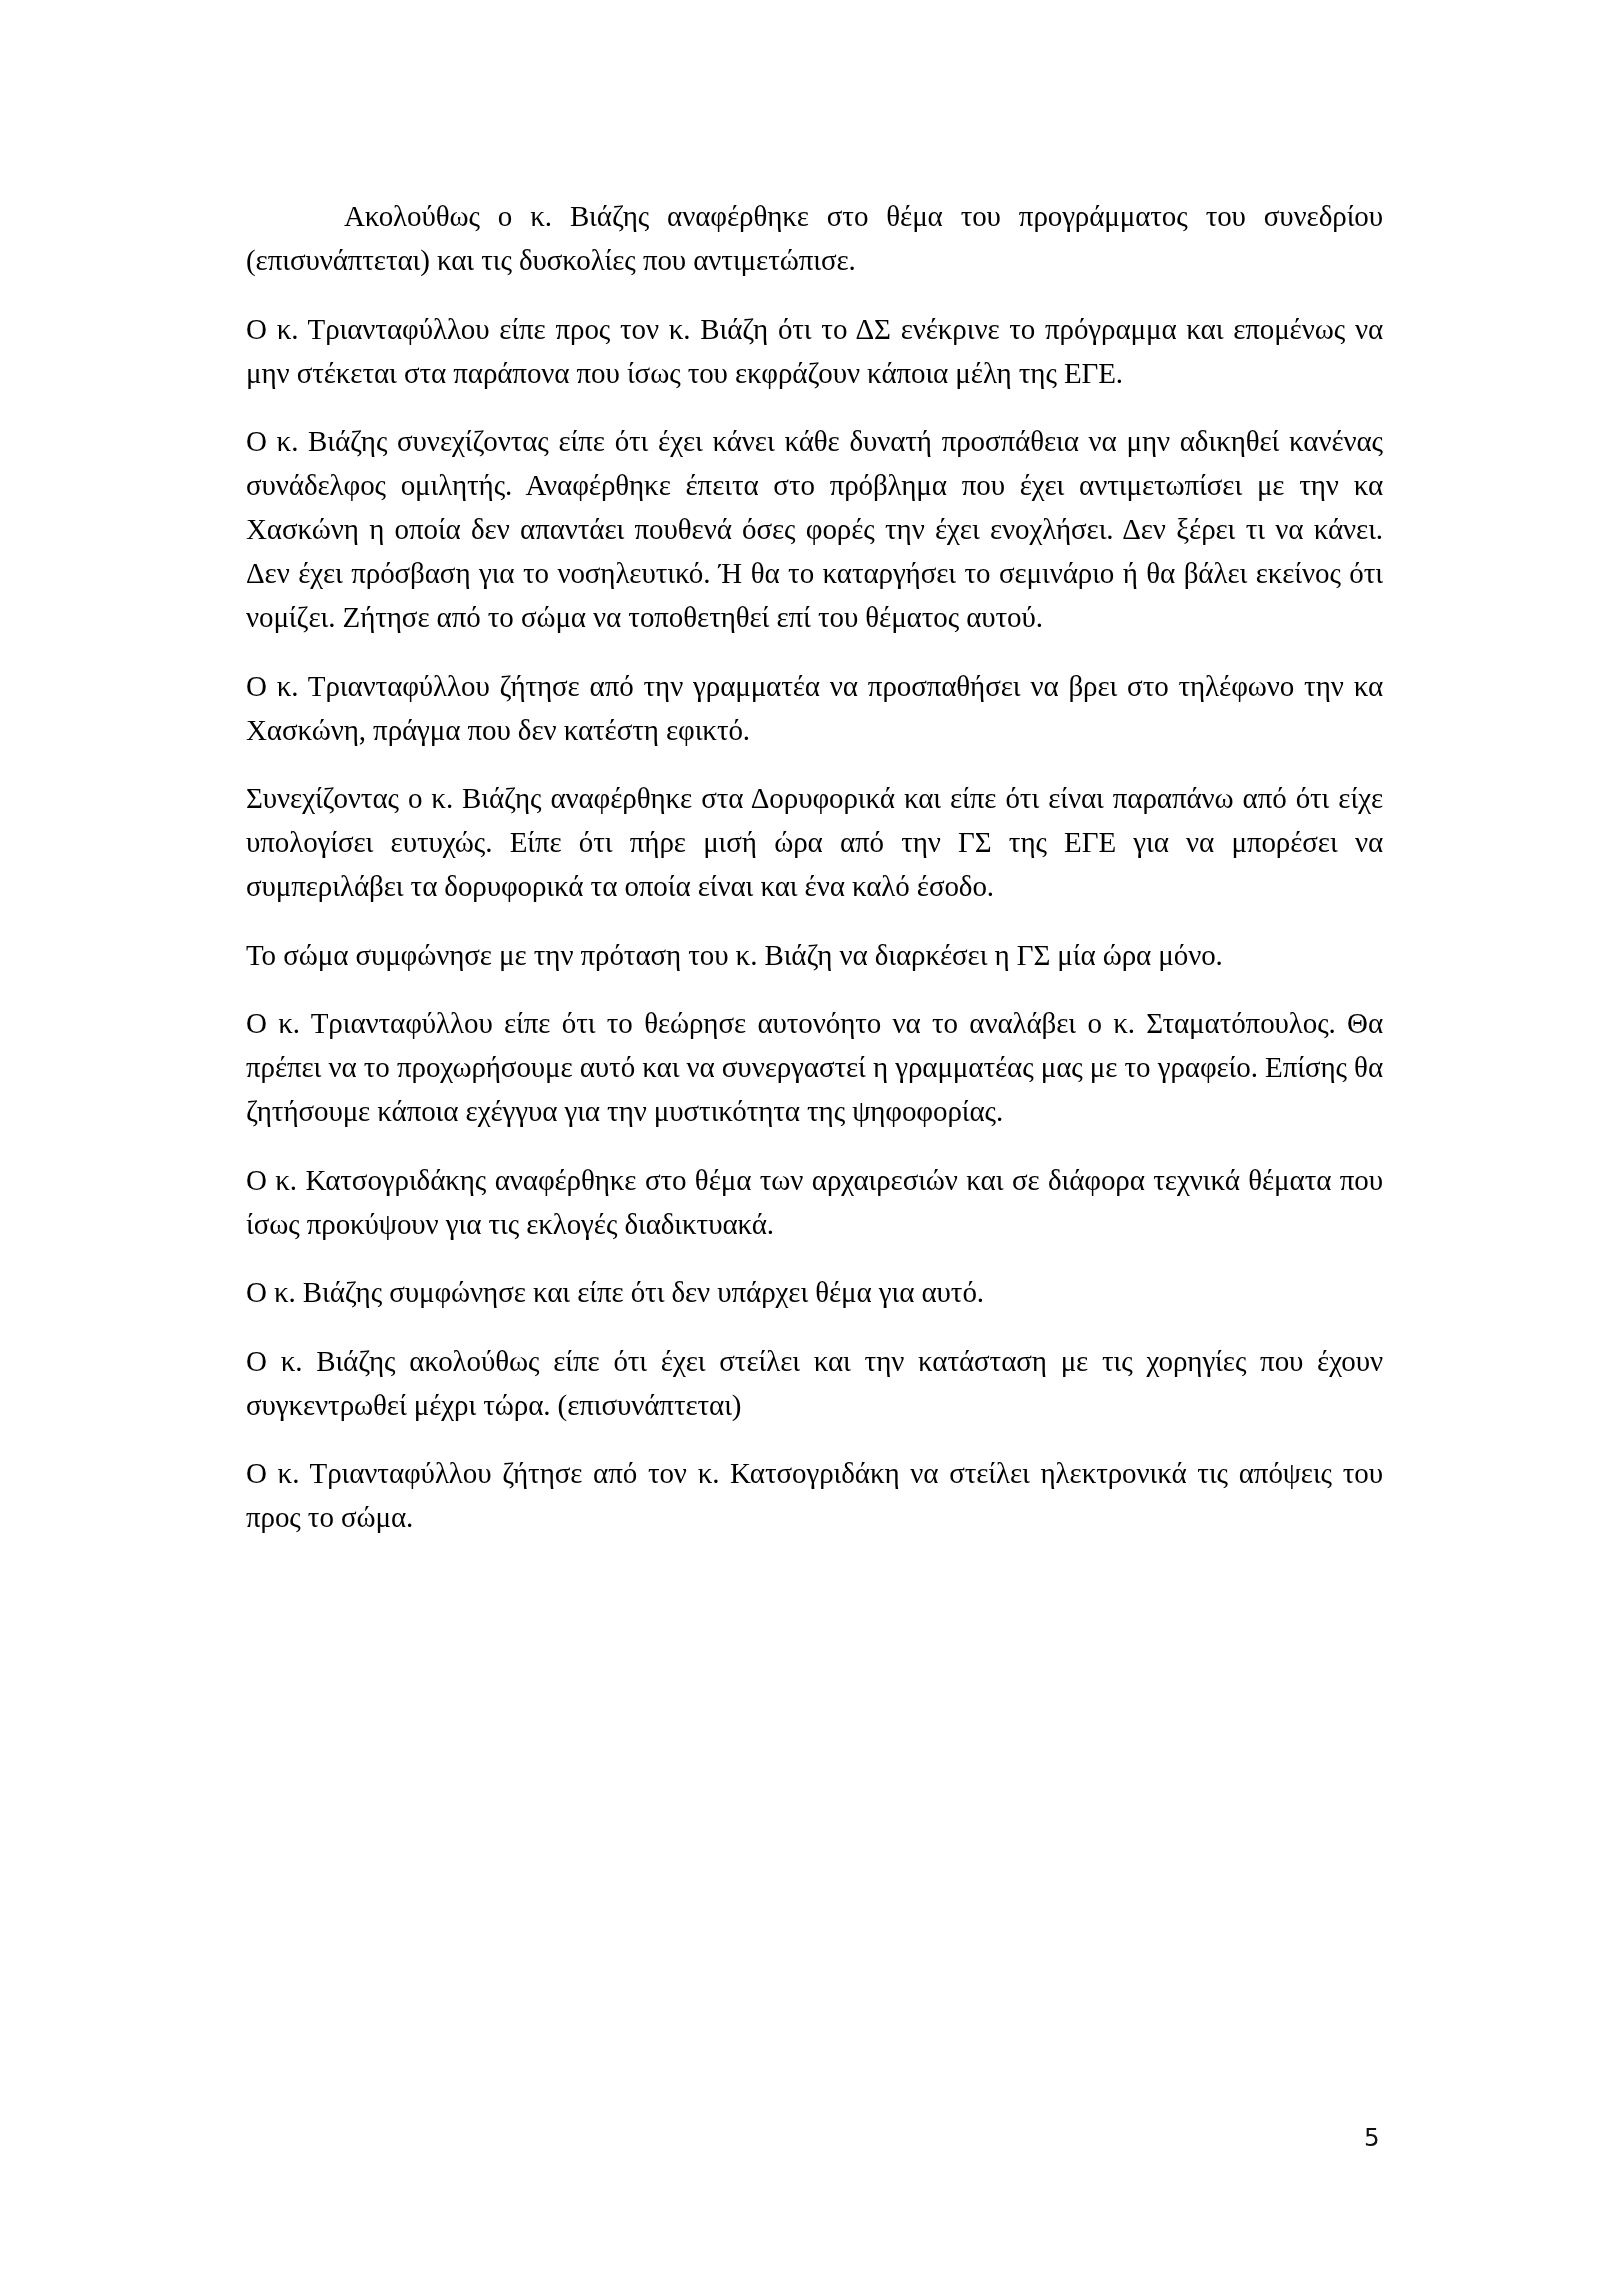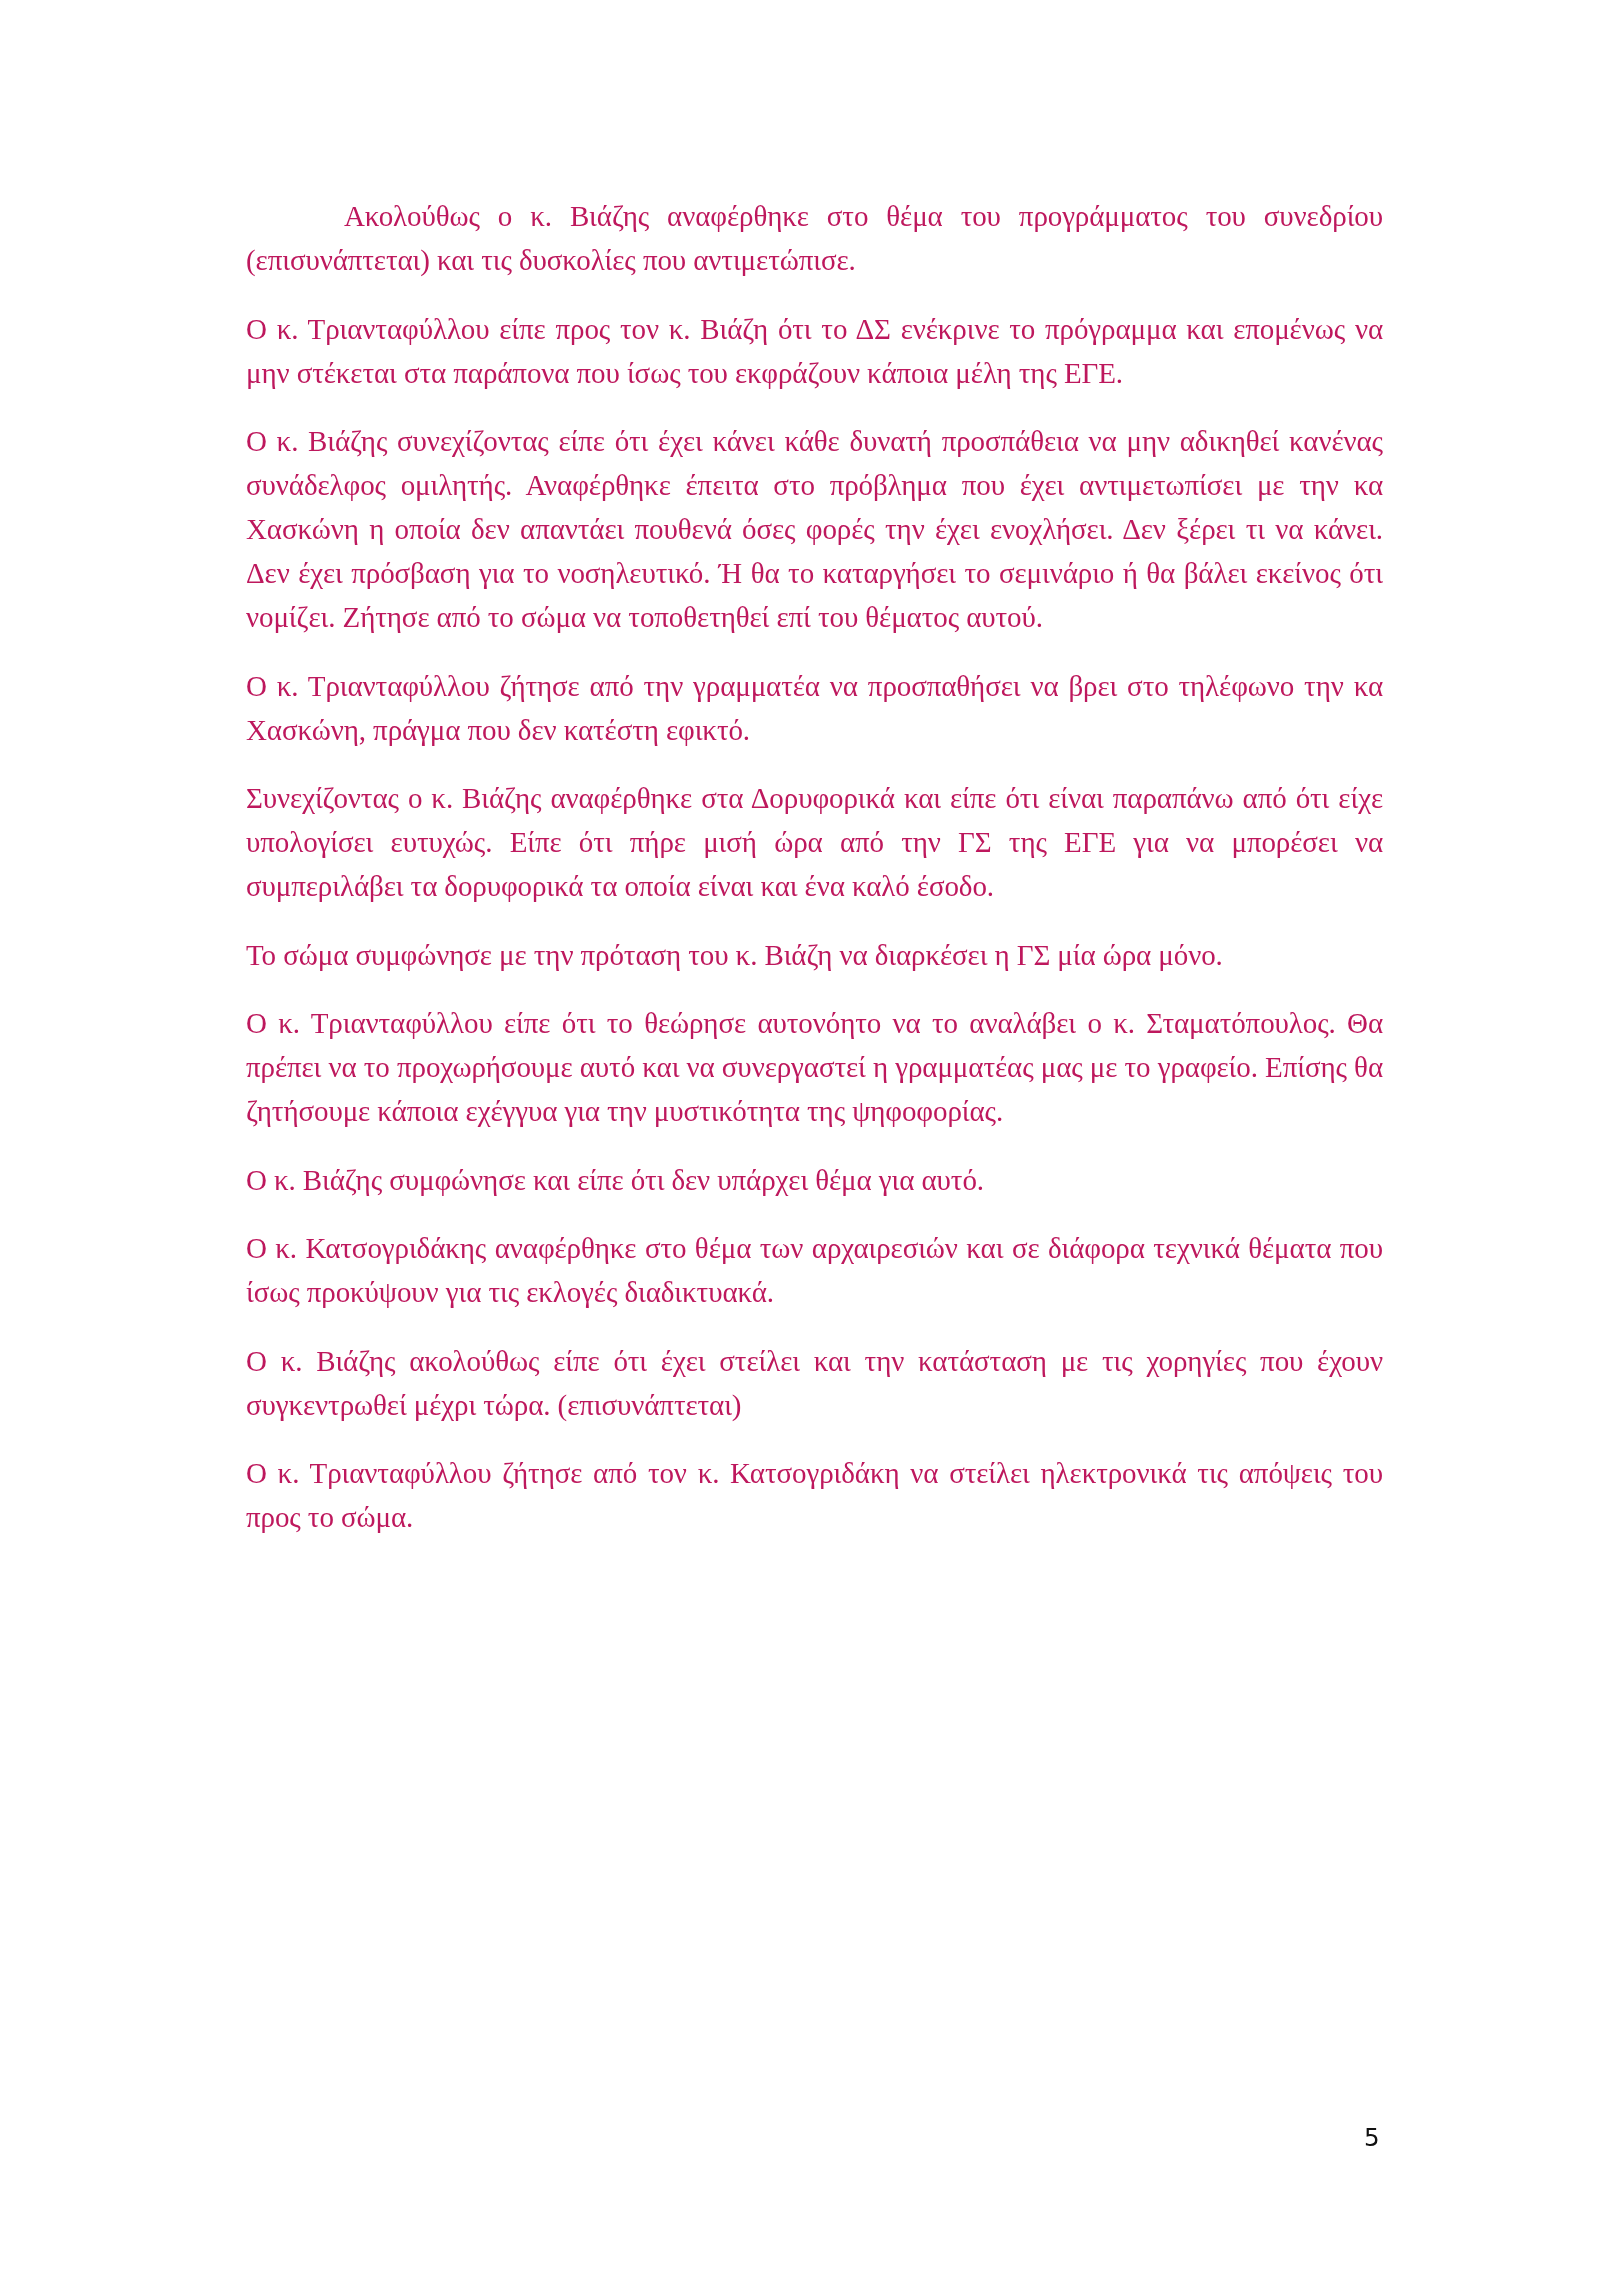--- a/index.html
+++ b/index.html
@@ -22,21 +22,21 @@
       background: #ffffff;
     }
     .content {
       position: absolute;
       left: 246px;
       top: 194px;
       width: 1137px;
       font-family: "Liberation Serif", "DejaVu Serif", serif;
       font-size: 29px;
       line-height: 44px;
-      color: #be185d;
+      color: #000000;
       text-align: justify;
       letter-spacing: -0.1px;
     }
     .para {
       margin: 0 0 24.5px 0;
     }
     .para.indent {
       text-indent: 98px;
     }
     .page-number {
@@ -53,20 +53,20 @@
 
 <div class="page">
   <div class="content">
     <p class="para indent">Ακολούθως ο κ. Βιάζης αναφέρθηκε στο θέμα του προγράμματος του συνεδρίου (επισυνάπτεται) και τις δυσκολίες που αντιμετώπισε.</p>
     <p class="para">Ο κ. Τριανταφύλλου είπε προς τον κ. Βιάζη ότι το ΔΣ ενέκρινε το πρόγραμμα και επομένως να μην στέκεται στα παράπονα που ίσως του εκφράζουν κάποια μέλη της ΕΓΕ.</p>
     <p class="para">Ο κ. Βιάζης συνεχίζοντας είπε ότι έχει κάνει κάθε δυνατή προσπάθεια να μην αδικηθεί κανένας συνάδελφος ομιλητής. Αναφέρθηκε έπειτα στο πρόβλημα που έχει αντιμετωπίσει με την κα Χασκώνη η οποία δεν απαντάει πουθενά όσες φορές την έχει ενοχλήσει. Δεν ξέρει τι να κάνει. Δεν έχει πρόσβαση για το νοσηλευτικό. Ή θα το καταργήσει το σεμινάριο ή θα βάλει εκείνος ότι νομίζει. Ζήτησε από το σώμα να τοποθετηθεί επί του θέματος αυτού.</p>
     <p class="para">Ο κ. Τριανταφύλλου ζήτησε από την γραμματέα να προσπαθήσει να βρει στο τηλέφωνο την κα Χασκώνη, πράγμα που δεν κατέστη εφικτό.</p>
     <p class="para">Συνεχίζοντας ο κ. Βιάζης αναφέρθηκε στα Δορυφορικά και είπε ότι είναι παραπάνω από ότι είχε υπολογίσει ευτυχώς. Είπε ότι πήρε μισή ώρα από την ΓΣ της ΕΓΕ για να μπορέσει να συμπεριλάβει τα δορυφορικά τα οποία είναι και ένα καλό έσοδο.</p>
     <p class="para">Το σώμα συμφώνησε με την πρόταση του κ. Βιάζη να διαρκέσει η ΓΣ μία ώρα μόνο.</p>
     <p class="para">Ο κ. Τριανταφύλλου είπε ότι το θεώρησε αυτονόητο να το αναλάβει ο κ. Σταματόπουλος.  Θα πρέπει να το προχωρήσουμε αυτό και να συνεργαστεί η γραμματέας μας με το γραφείο. Επίσης θα ζητήσουμε κάποια εχέγγυα για την μυστικότητα της ψηφοφορίας.</p>
+    <p class="para">Ο κ. Κατσογριδάκης αναφέρθηκε στο θέμα των αρχαιρεσιών και σε διάφορα τεχνικά θέματα που ίσως προκύψουν για τις εκλογές διαδικτυακά.</p>
     <p class="para">Ο κ. Βιάζης συμφώνησε και είπε ότι δεν υπάρχει θέμα για αυτό.</p>
-    <p class="para">Ο κ. Κατσογριδάκης αναφέρθηκε στο θέμα των αρχαιρεσιών και σε διάφορα τεχνικά θέματα που ίσως προκύψουν για τις εκλογές διαδικτυακά.</p>
     <p class="para">Ο κ. Βιάζης ακολούθως είπε ότι έχει στείλει και την κατάσταση με τις χορηγίες που έχουν συγκεντρωθεί μέχρι τώρα. (επισυνάπτεται)</p>
     <p class="para">Ο κ. Τριανταφύλλου ζήτησε από τον κ. Κατσογριδάκη να στείλει ηλεκτρονικά τις απόψεις του προς το σώμα.</p>
   </div>
   <div class="page-number">5</div>
 </div>
 
 
 </body></html>

